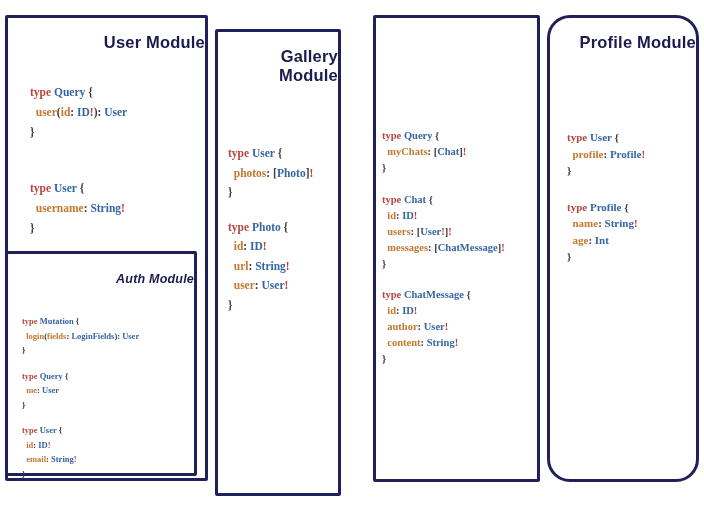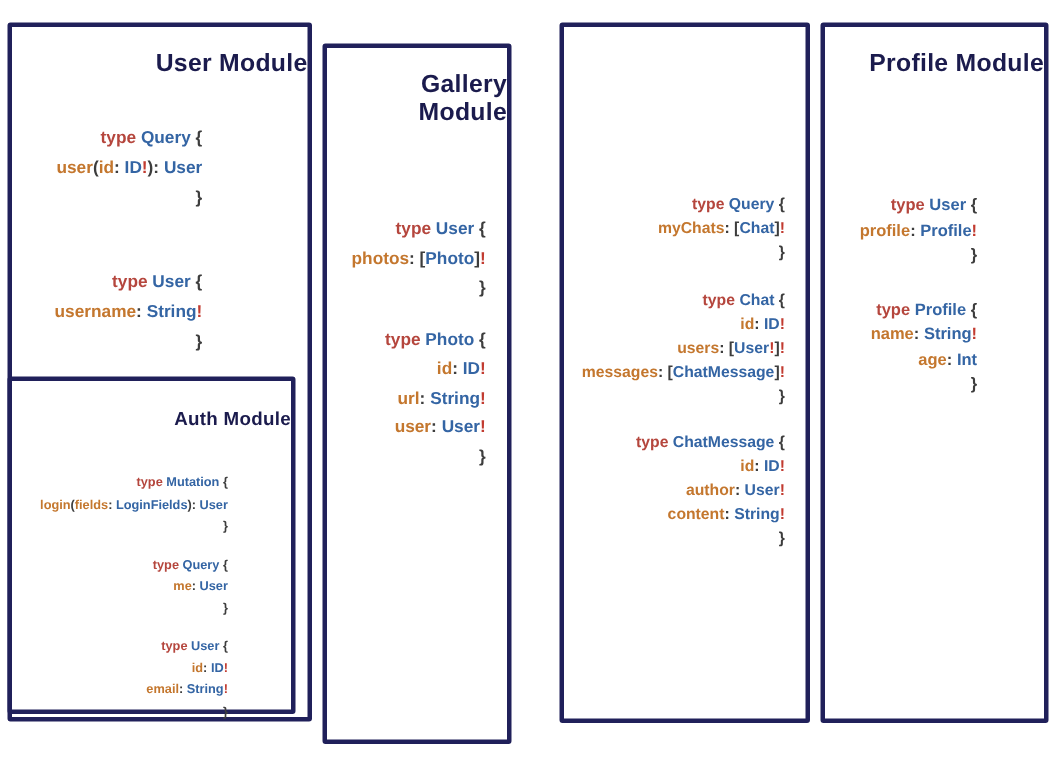--- a/index.html
+++ b/index.html
@@ -13,39 +13,38 @@
   .panel{
     position:absolute;
     box-sizing:border-box;
     border:3px solid var(--frame,#20205a);
     border-radius:2px;
     background:#ffffff;
   }
   .panel-user   {left:5px;  top:15px;  width:203px; height:466px;}
   .panel-gallery{left:215px;top:15px;  width:126px; height:467px;margin-top:14px;}
   .panel-chat   {left:373px;top:15px;  width:167px; height:467px;}
-  .panel-profile{left:547px;top:15px;  width:152px; height:467px;}
+  .panel-profile{left:547px;top:15px;  width:152px; height:467px;border-radius:23px;}
   .panel-auth   {left:5px;  top:251px; width:192px; height:225px; z-index:2;}
 
   .panel-title{
     position:absolute;left:0;right:0;margin:0;
     text-align:right;
     color:var(--title,#1b1b4d);
     font-weight:700;
     letter-spacing:.2px;
   }
   .big-title{top:15px;font-size:16.5px;}
-  .small-title{top:18px;font-size:12.5px;}
+  .small-title{top:18px;font-size:12.5px;font-style:italic;}
 
   .code{
     position:absolute;
-    font-family:Liberation Sans, sans-serif;
+    font-family:Liberation Serif, serif;
     font-weight:700;
     white-space:pre;
-    text-align:right;
   }
   .code-line{white-space:pre;}
 
   .code-user   {left:22px;top:64px; font-size:11.5px;line-height:20px;}
   .panel-user    .code-block{margin-bottom:36px;}
   .code-auth   {left:14px;top:60px; font-size:8.5px; line-height:14.5px;}
   .panel-auth    .code-block{margin-bottom:11px;}
   .code-gallery{left:10px;top:112px;font-size:11.5px;line-height:19.5px;}
   .panel-gallery .code-block{margin-bottom:15px;}
   .code-chat   {left:6px; top:110px;font-size:10.5px;line-height:16px;}

